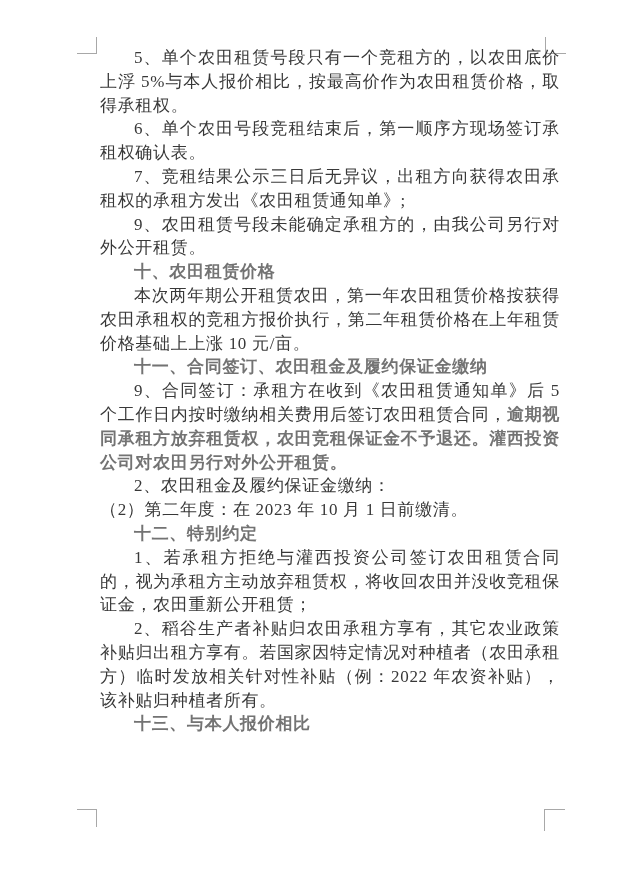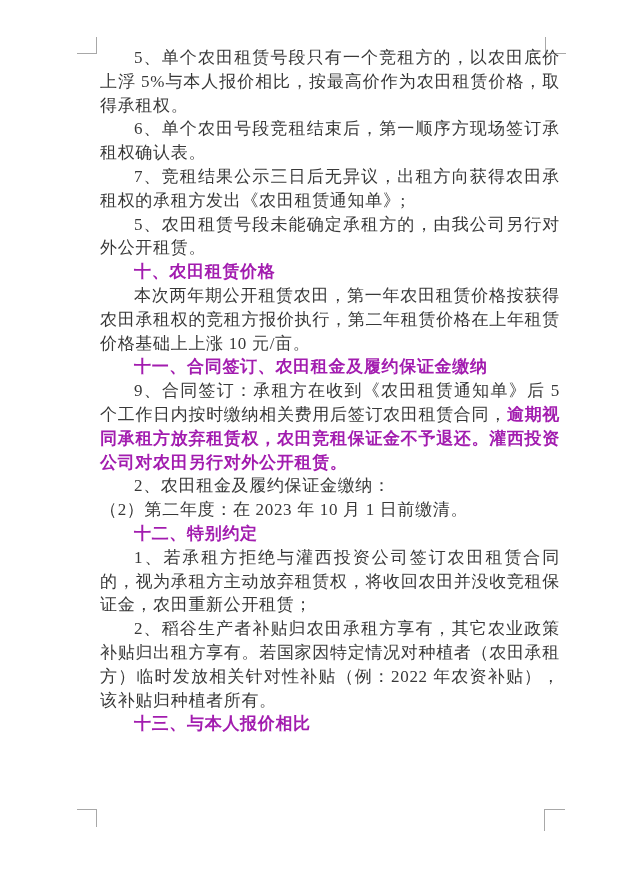--- a/index.html
+++ b/index.html
@@ -32,21 +32,21 @@
   }
   .doc p.indent {
     text-indent: 2em;
   }
   .doc p.heading {
     font-weight: bold;
     color: #1f1f1f;
   }
   .seg.bold {
     font-weight: bold;
-    color: #a21caf;
+    color: #737373;
   }
   
   .crop-mark {
     position: absolute;
     border: 0 solid #a8a8a8;
   }
   .crop-tl { left: 77px; top: 37px;  width: 19px; height: 16px; border-right-width: 1px; border-bottom-width: 1px; }
   .crop-tr { left: 545px; top: 37px; width: 20px; height: 16px; border-left-width: 1px;  border-bottom-width: 1px; }
   .crop-bl { left: 77px; top: 809px; width: 19px; height: 17px; border-right-width: 1px; border-top-width: 1px; }
   .crop-br { left: 544px; top: 809px; width: 20px; height: 21px; border-left-width: 1px; border-top-width: 1px; }
@@ -56,21 +56,21 @@
 
 <div class="crop-mark crop-tl"></div>
 <div class="crop-mark crop-tr"></div>
 <div class="crop-mark crop-bl"></div>
 <div class="crop-mark crop-br"></div>
 
 <div class="doc">
     <p class="para indent"><span class="seg">5、单个农田租赁号段只有一个竞租方的，以农田底价上浮 5%与本人报价相比，按最高价作为农田租赁价格，取得承租权。</span></p>
     <p class="para indent"><span class="seg">6、单个农田号段竞租结束后，第一顺序方现场签订承租权确认表。</span></p>
     <p class="para indent"><span class="seg">7、竞租结果公示三日后无异议，出租方向获得农田承租权的承租方发出《农田租赁通知单》;</span></p>
-    <p class="para indent"><span class="seg">5、农田租赁号段未能确定承租方的，由我公司另行对外公开租赁。</span></p>
+    <p class="para indent"><span class="seg">9、农田租赁号段未能确定承租方的，由我公司另行对外公开租赁。</span></p>
     <p class="para indent heading"><span class="seg bold">十、农田租赁价格</span></p>
     <p class="para indent"><span class="seg">本次两年期公开租赁农田，第一年农田租赁价格按获得农田承租权的竞租方报价执行，第二年租赁价格在上年租赁价格基础上上涨 10 元/亩。</span></p>
     <p class="para indent heading"><span class="seg bold">十一、合同签订、农田租金及履约保证金缴纳</span></p>
     <p class="para indent"><span class="seg">9、合同签订：承租方在收到《农田租赁通知单》后 5 个工作日内按时缴纳相关费用后签订农田租赁合同，</span><span class="seg bold">逾期视同承租方放弃租赁权，农田竞租保证金不予退还。灌西投资公司对农田另行对外公开租赁。</span></p>
     <p class="para indent"><span class="seg">2、农田租金及履约保证金缴纳：</span></p>
     <p class="para"><span class="seg">（2）第二年度：在 2023 年 10 月 1 日前缴清。</span></p>
     <p class="para indent heading"><span class="seg bold">十二、特别约定</span></p>
     <p class="para indent"><span class="seg">1、若承租方拒绝与灌西投资公司签订农田租赁合同的，视为承租方主动放弃租赁权，将收回农田并没收竞租保证金，农田重新公开租赁；</span></p>
     <p class="para indent"><span class="seg">2、稻谷生产者补贴归农田承租方享有，其它农业政策补贴归出租方享有。若国家因特定情况对种植者（农田承租方）临时发放相关针对性补贴（例：2022 年农资补贴），该补贴归种植者所有。</span></p>
     <p class="para indent heading"><span class="seg bold">十三、与本人报价相比</span></p>

